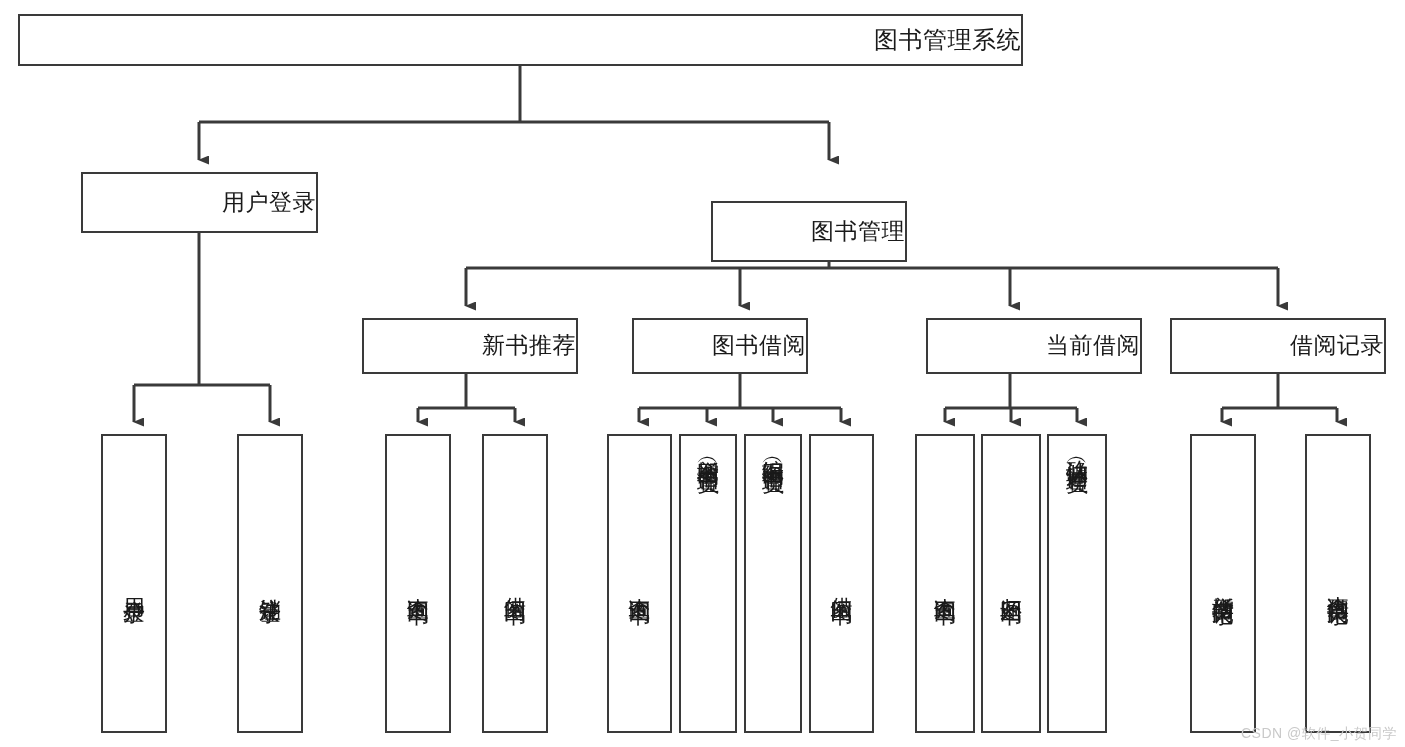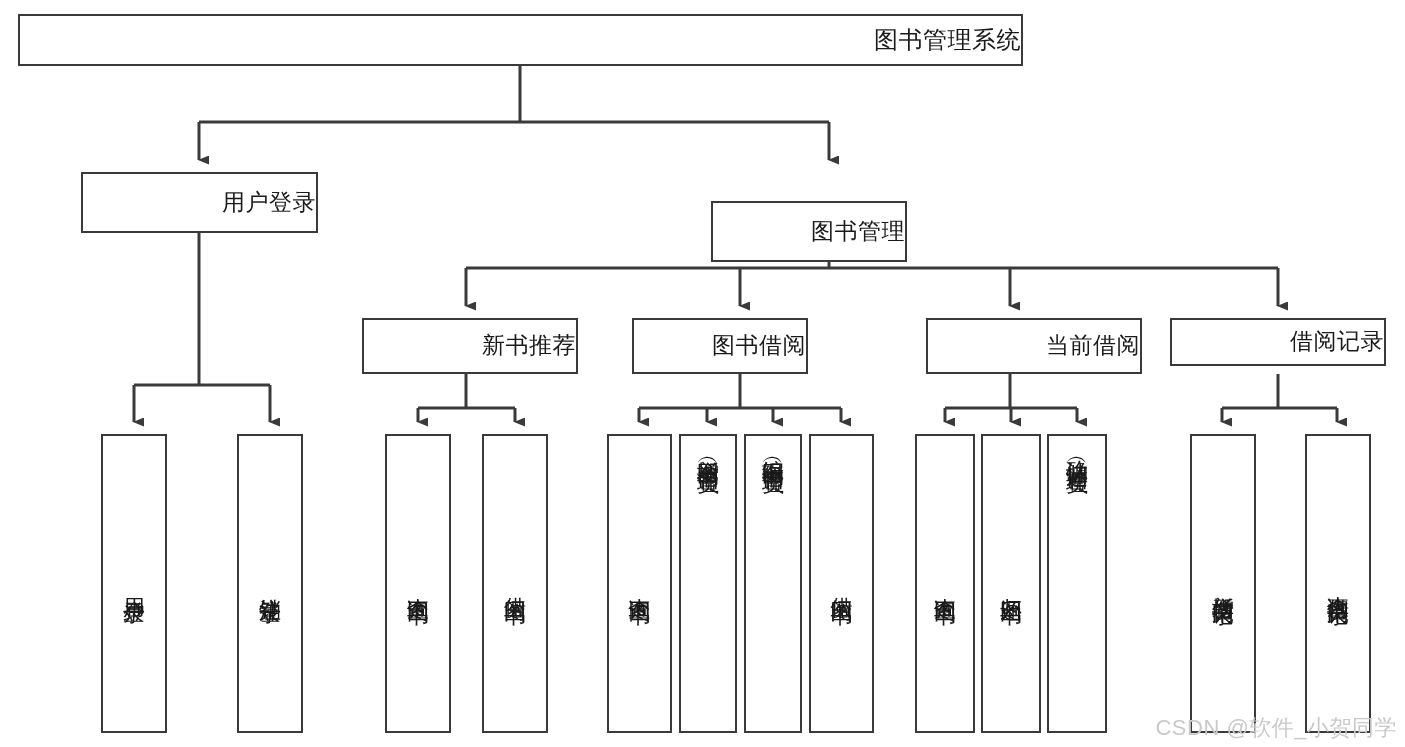--- a/index.html
+++ b/index.html
@@ -69,21 +69,21 @@
     align-items: flex-start;
   }
   .node.vert.mid-text {
     align-items: center;
     padding-top: 0;
   }
   #watermark {
     position: absolute;
     right: 8px;
     bottom: 4px;
-    font-size: 22px;
+    font-size: 14px;
     color: #c9c9c9;
     letter-spacing: 0.5px;
     white-space: nowrap;
     z-index: 3;
     font-family: "Liberation Sans", "DejaVu Sans", sans-serif;
   }
 </style>
 </head>
 <body>
 
@@ -155,21 +155,21 @@
 
   <div class="node horiz" style="left:362px; top:318px; width:216px; height:56px;">
     <span class="label">新书推荐</span>
   </div>
   <div class="node horiz" style="left:632px; top:318px; width:176px; height:56px;">
     <span class="label">图书借阅</span>
   </div>
   <div class="node horiz" style="left:902px; top:318px; width:216px; height:56px;margin-left:24px;">
     <span class="label">当前借阅</span>
   </div>
-  <div class="node horiz" style="left:1170px; top:318px; width:216px; height:48px;">
+  <div class="node horiz" style="left:1170px; top:318px; width:216px; height:56px;">
     <span class="label">借阅记录</span>
   </div>
 
   <div class="node vert mid-text" style="left:101px; top:434px; width:66px; height:299px;">
     <span class="label">用户登录</span>
   </div>
   <div class="node vert mid-text" style="left:237px; top:434px; width:66px; height:299px;">
     <span class="label">注销登录</span>
   </div>
 

